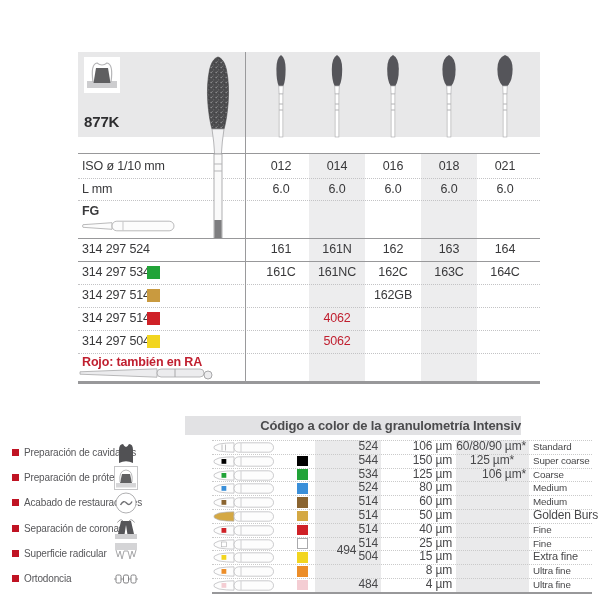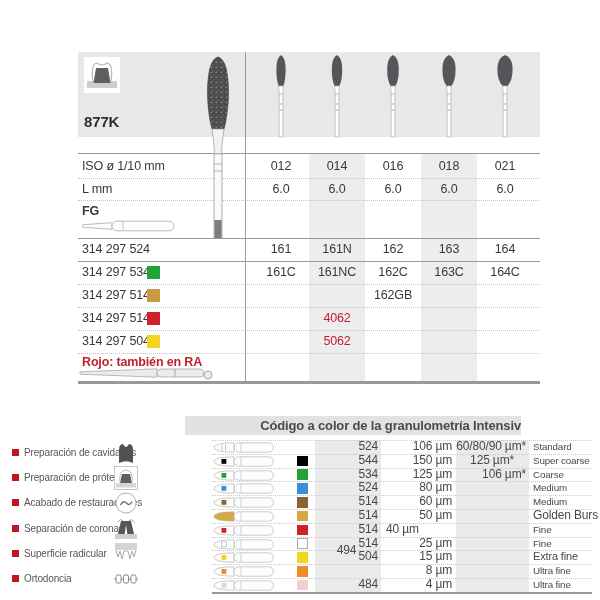--- a/index.html
+++ b/index.html
@@ -335,21 +335,21 @@
       <div class="grit-bur" style="left:213px;top:524.8px;">
         <svg width="62" height="11" viewBox="0 0 62 11">
     <path d="M1.5,4 Q0.5,5.5 1.5,7 L6,9 Q13,10.2 21,10.2 L21,0.8 Q13,0.8 6,2 Z" fill="#fdfdfd" stroke="#b5b5b7" stroke-width="0.7"></path>
     <rect x="21" y="0.8" width="39.5" height="9.4" rx="4.7" fill="#fdfdfd" stroke="#b5b5b7" stroke-width="0.7"></rect>
     <line x1="28" y1="1" x2="28" y2="10" stroke="#d0d0d2"></line>
           <rect x="8.5" y="3" width="4.8" height="4.8" fill="#cf2127" stroke="none" stroke-width="0.6"></rect>
         </svg>
       </div>
       <div class="grit-chip" style="left:297px;top:524.5999999999999px;background:#cf2127;"></div>
       <div class="grit-text" style="left:315px;top:522.8px;width:63px;text-align:right;">514</div>
-      <div class="grit-text" style="left:386px;top:522.8px;width:66px;text-align:left;">40 µm</div>
+      <div class="grit-text" style="left:386px;top:522.8px;width:66px;text-align:right;">40 µm</div>
       <div class="grit-text" style="left:533px;top:522.8px;width:68px;font-size:9.8px;">Fine</div>
       <div class="grit-dot" style="top:536.6px;"></div>
       <div class="grit-bur" style="left:213px;top:538.6px;">
         <svg width="62" height="11" viewBox="0 0 62 11">
     <path d="M1.5,4 Q0.5,5.5 1.5,7 L6,9 Q13,10.2 21,10.2 L21,0.8 Q13,0.8 6,2 Z" fill="#fdfdfd" stroke="#b5b5b7" stroke-width="0.7"></path>
     <rect x="21" y="0.8" width="39.5" height="9.4" rx="4.7" fill="#fdfdfd" stroke="#b5b5b7" stroke-width="0.7"></rect>
     <line x1="28" y1="1" x2="28" y2="10" stroke="#d0d0d2"></line>
           <rect x="8.5" y="3" width="4.8" height="4.8" fill="#ffffff" stroke="#aaaaac" stroke-width="0.6"></rect>
         </svg>
       </div>

